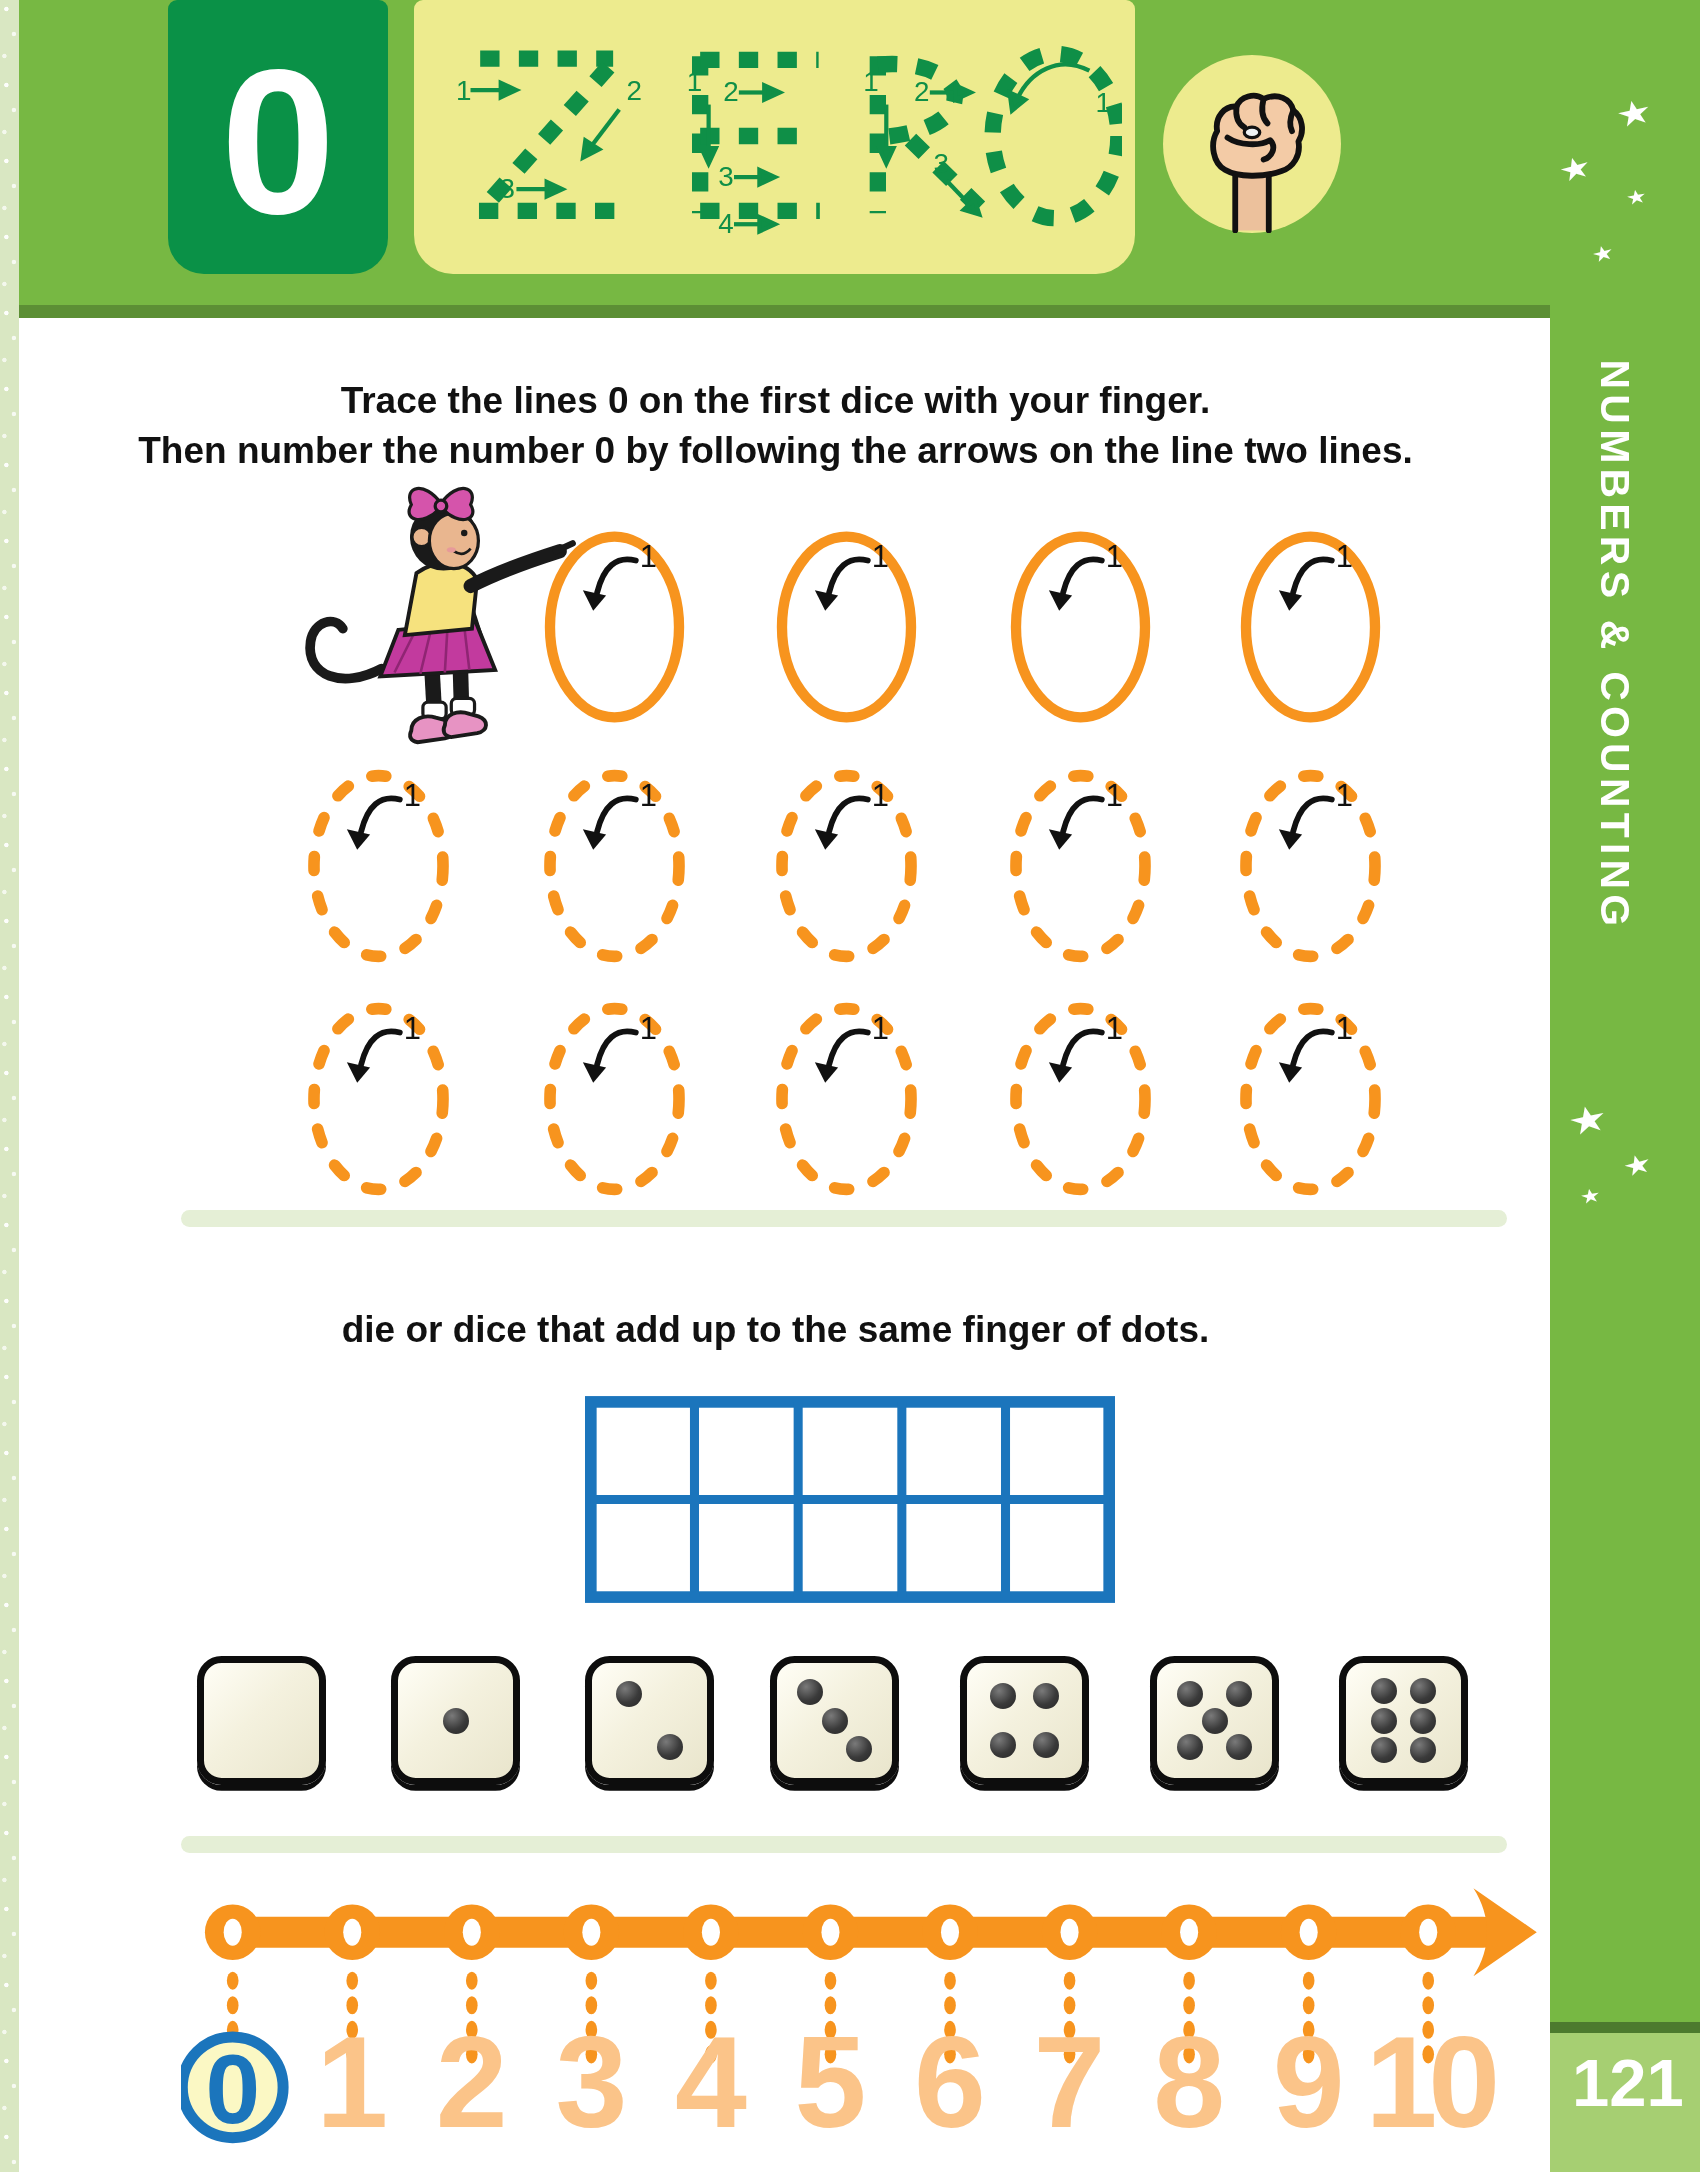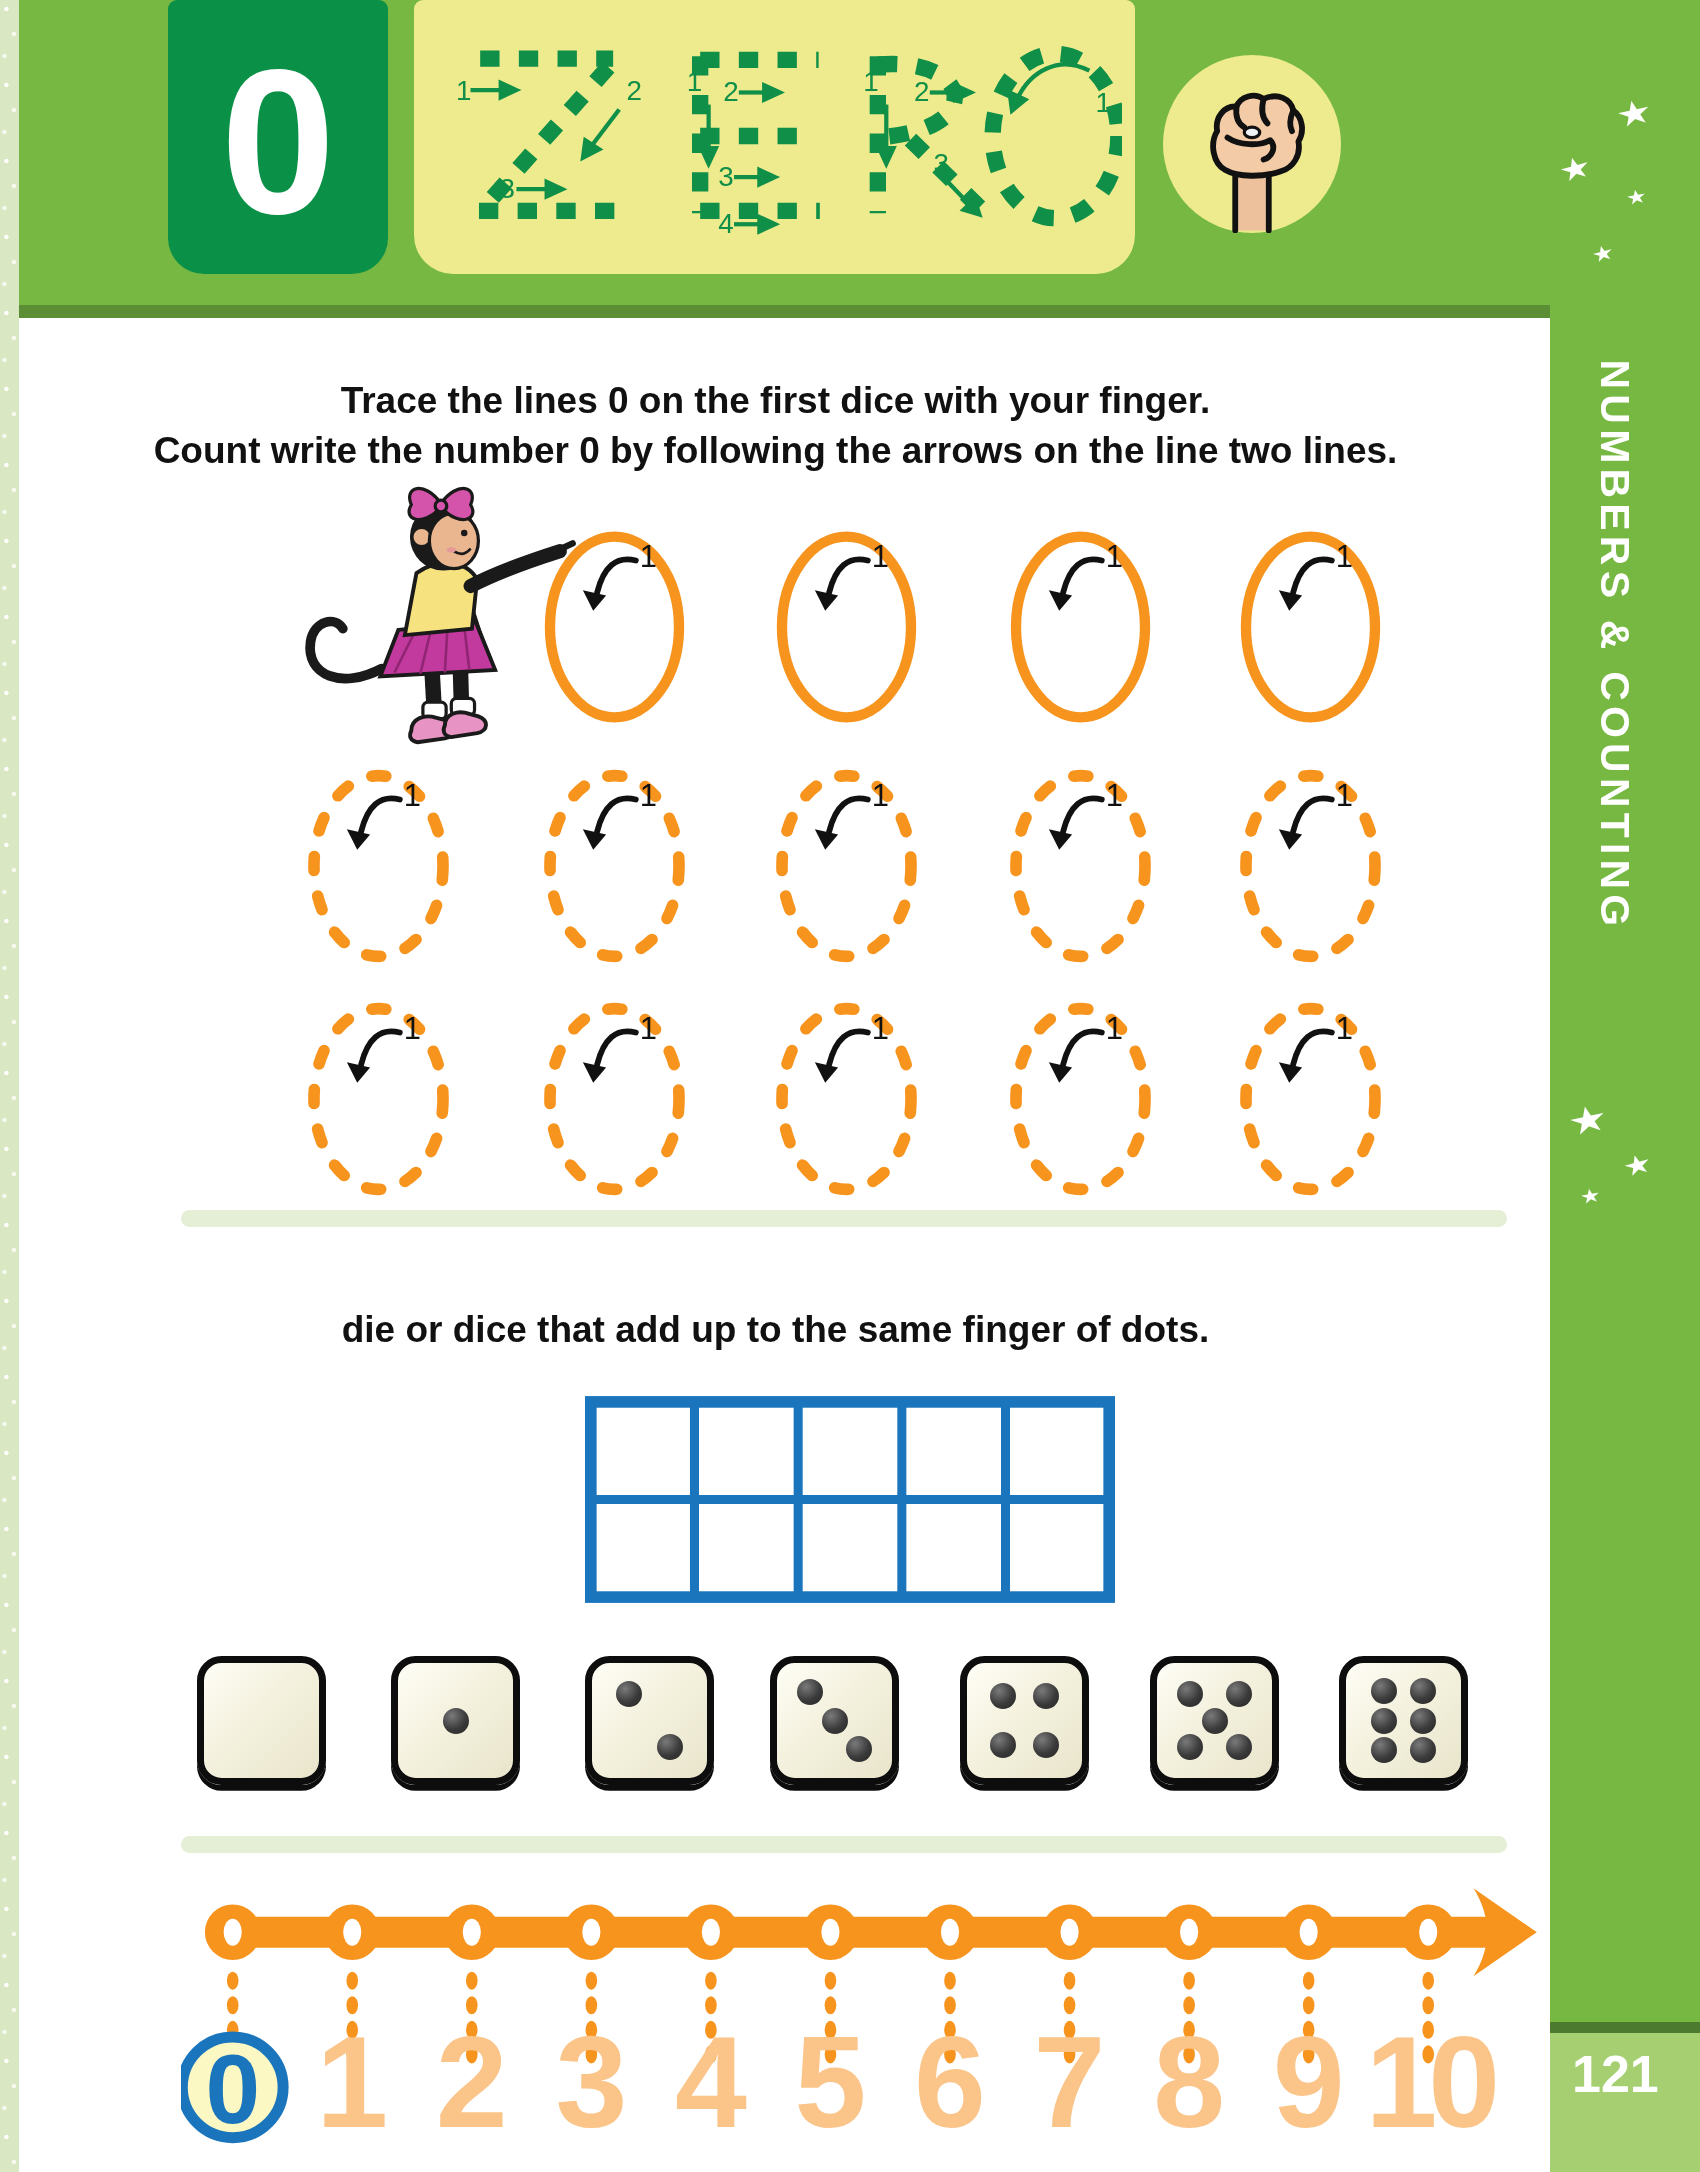--- a/index.html
+++ b/index.html
@@ -40,21 +40,21 @@
   .sidebar{position:absolute;left:1550px;top:0;width:151px;height:2172px;background:var(--green,#77b843);}
   .sidebar-title{
     position:absolute;left:1637px;top:309px;width:673px;height:45px;
     transform:rotate(90deg);transform-origin:left top;
     color:#ffffff;font-size:41px;font-weight:700;letter-spacing:5.2px;
     text-align:center;line-height:45px;white-space:nowrap;
   }
   .star{position:absolute;color:#ffffff;line-height:1;}
   .sidebar-footer-line{position:absolute;left:1550px;top:2022px;width:151px;height:11.6px;background:var(--footerline,#4c7a2e);}
   .sidebar-footer{position:absolute;left:1550px;top:2033px;width:151px;height:139px;background:var(--footergreen,#a6cf72);}
-  .page-number{position:absolute;left:1572px;top:2044px;color:#ffffff;font-size:52px;font-weight:700;}
+  .page-number{position:absolute;left:1572px;top:2044px;color:#ffffff;font-size:67px;font-weight:700;}
   
   .instr{
     position:absolute;left:84px;width:1383px;text-align:center;color:#111111;
     font-size:37px;font-weight:700;line-height:50px;
   }
   .instr .zero{font-weight:900;}
   #instr1{top:376px;}
   #instr2{top:1255px;}
   
   .divider{position:absolute;left:181px;width:1326px;height:17px;border-radius:8.4px;background:var(--dividergreen,#e5efd6);}
@@ -180,21 +180,21 @@
       <span class="star" style="left: 1568px; top: 1098px; font-size: 44px; transform: rotate(-12deg) scaleY(0.82);">★</span>
       <span class="star" style="left: 1623px; top: 1149px; font-size: 32px; transform: rotate(-15deg) scaleY(0.82);">★</span>
       <span class="star" style="left: 1580px; top: 1185px; font-size: 23px; transform: rotate(-10deg) scaleY(0.82);">★</span>
     </div>
   <div class="sidebar-footer-line"></div>
   <div class="sidebar-footer"></div>
   <div class="page-number">121</div>
 
   <div class="instr" id="instr1">
     <span>Trace the lines </span><span class="zero">0</span><span> on the first dice with your finger.</span><br>
-    <span>Count write the number </span><span class="zero">0</span><span> by following the arrows on the line two lines.</span>
+    <span>Then number the number </span><span class="zero">0</span><span> by following the arrows on the line two lines.</span>
   </div>
 
   <svg id="monkey" width="304" height="284" viewBox="0 0 470 440">
     <path d="M160,300 C100,332 42,312 50,258 C55,226 88,218 100,238" stroke="#1a1a1a" stroke-width="15" fill="none" stroke-linecap="round"></path>
     <line x1="238" y1="300" x2="242" y2="372" stroke="#1a1a1a" stroke-width="24"></line>
     <line x1="282" y1="296" x2="284" y2="366" stroke="#1a1a1a" stroke-width="24"></line>
     <rect x="224" y="352" width="36" height="26" rx="8" fill="#ffffff" stroke="#1a1a1a" stroke-width="5"></rect>
     <rect x="268" y="346" width="36" height="26" rx="8" fill="#ffffff" stroke="#1a1a1a" stroke-width="5"></rect>
     <path d="M206,396 C206,378 226,370 244,376 L260,380 C276,386 276,404 258,408 L216,414 C204,412 202,404 206,396 Z" fill="#e793c3" stroke="#1a1a1a" stroke-width="6"></path>
     <path d="M258,388 C258,370 278,364 296,370 L310,374 C326,380 326,396 308,400 L268,406 C256,404 254,396 258,388 Z" fill="#e793c3" stroke="#1a1a1a" stroke-width="6"></path>

